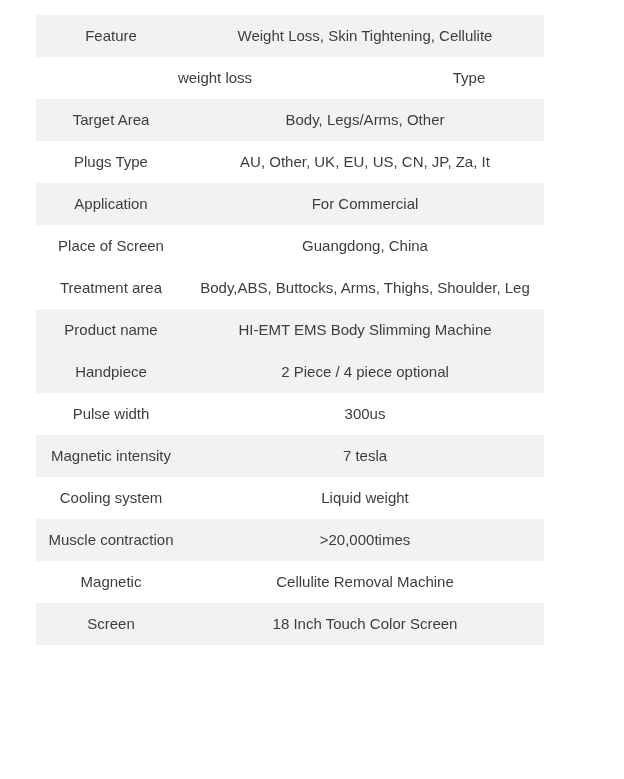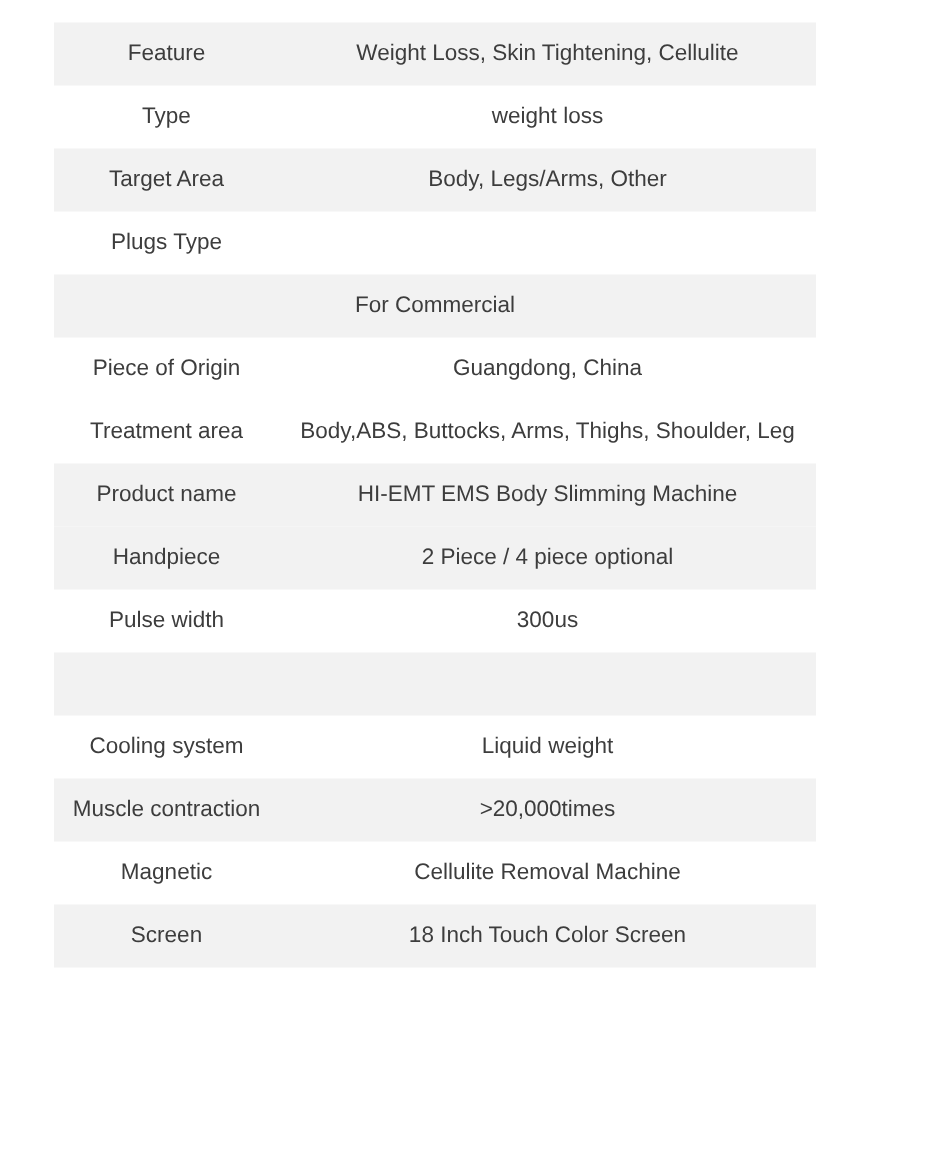--- a/index.html
+++ b/index.html
@@ -65,52 +65,58 @@
   <div class="row alt">
     <div class="cell label-cell">
         <span class="line">Feature</span>
       </div>
     <div class="cell value-cell">
         <span class="line">Weight Loss, Skin Tightening, Cellulite</span>
       </div>
   </div>
 
   <div class="row">
+    <div class="cell value-cell">
+        <span class="line">weight loss</span>
+      </div>
     <div class="cell label-cell">
         <span class="line">Type</span>
       </div>
-    <div class="cell value-cell">
-        <span class="line">weight loss</span>
-      </div>
   </div>
 
   <div class="row alt">
     <div class="cell label-cell">
         <span class="line">Target Area</span>
       </div>
     <div class="cell value-cell">
         <span class="line">Body, Legs/Arms, Other</span>
       </div>
   </div>
 
   <div class="row">
     <div class="cell label-cell">
         <span class="line">Plugs Type</span>
       </div>
-  </div>
-
-  <div class="row alt">
+    <div class="cell value-cell">
+        <span class="line">AU, Other, UK, EU, US, CN, JP, Za, It</span>
+      </div>
+  </div>
+
+  <div class="row alt">
+    <div class="cell label-cell">
+        <span class="line">Application</span>
+      </div>
     <div class="cell value-cell">
         <span class="line">For Commercial</span>
       </div>
   </div>
 
   <div class="row">
     <div class="cell label-cell">
-        <span class="line">Piece of Origin</span>
+        <span class="line">Place of Screen</span>
       </div>
     <div class="cell value-cell">
         <span class="line">Guangdong, China</span>
       </div>
   </div>
 
   <div class="row">
     <div class="cell label-cell">
         <span class="line">Treatment area</span>
       </div>
@@ -140,20 +146,26 @@
   <div class="row">
     <div class="cell label-cell">
         <span class="line">Pulse width</span>
       </div>
     <div class="cell value-cell">
         <span class="line">300us</span>
       </div>
   </div>
 
   <div class="row alt">
+    <div class="cell label-cell">
+        <span class="line">Magnetic intensity</span>
+      </div>
+    <div class="cell value-cell">
+        <span class="line">7 tesla</span>
+      </div>
   </div>
 
   <div class="row">
     <div class="cell label-cell">
         <span class="line">Cooling system</span>
       </div>
     <div class="cell value-cell">
         <span class="line">Liquid weight</span>
       </div>
   </div>

